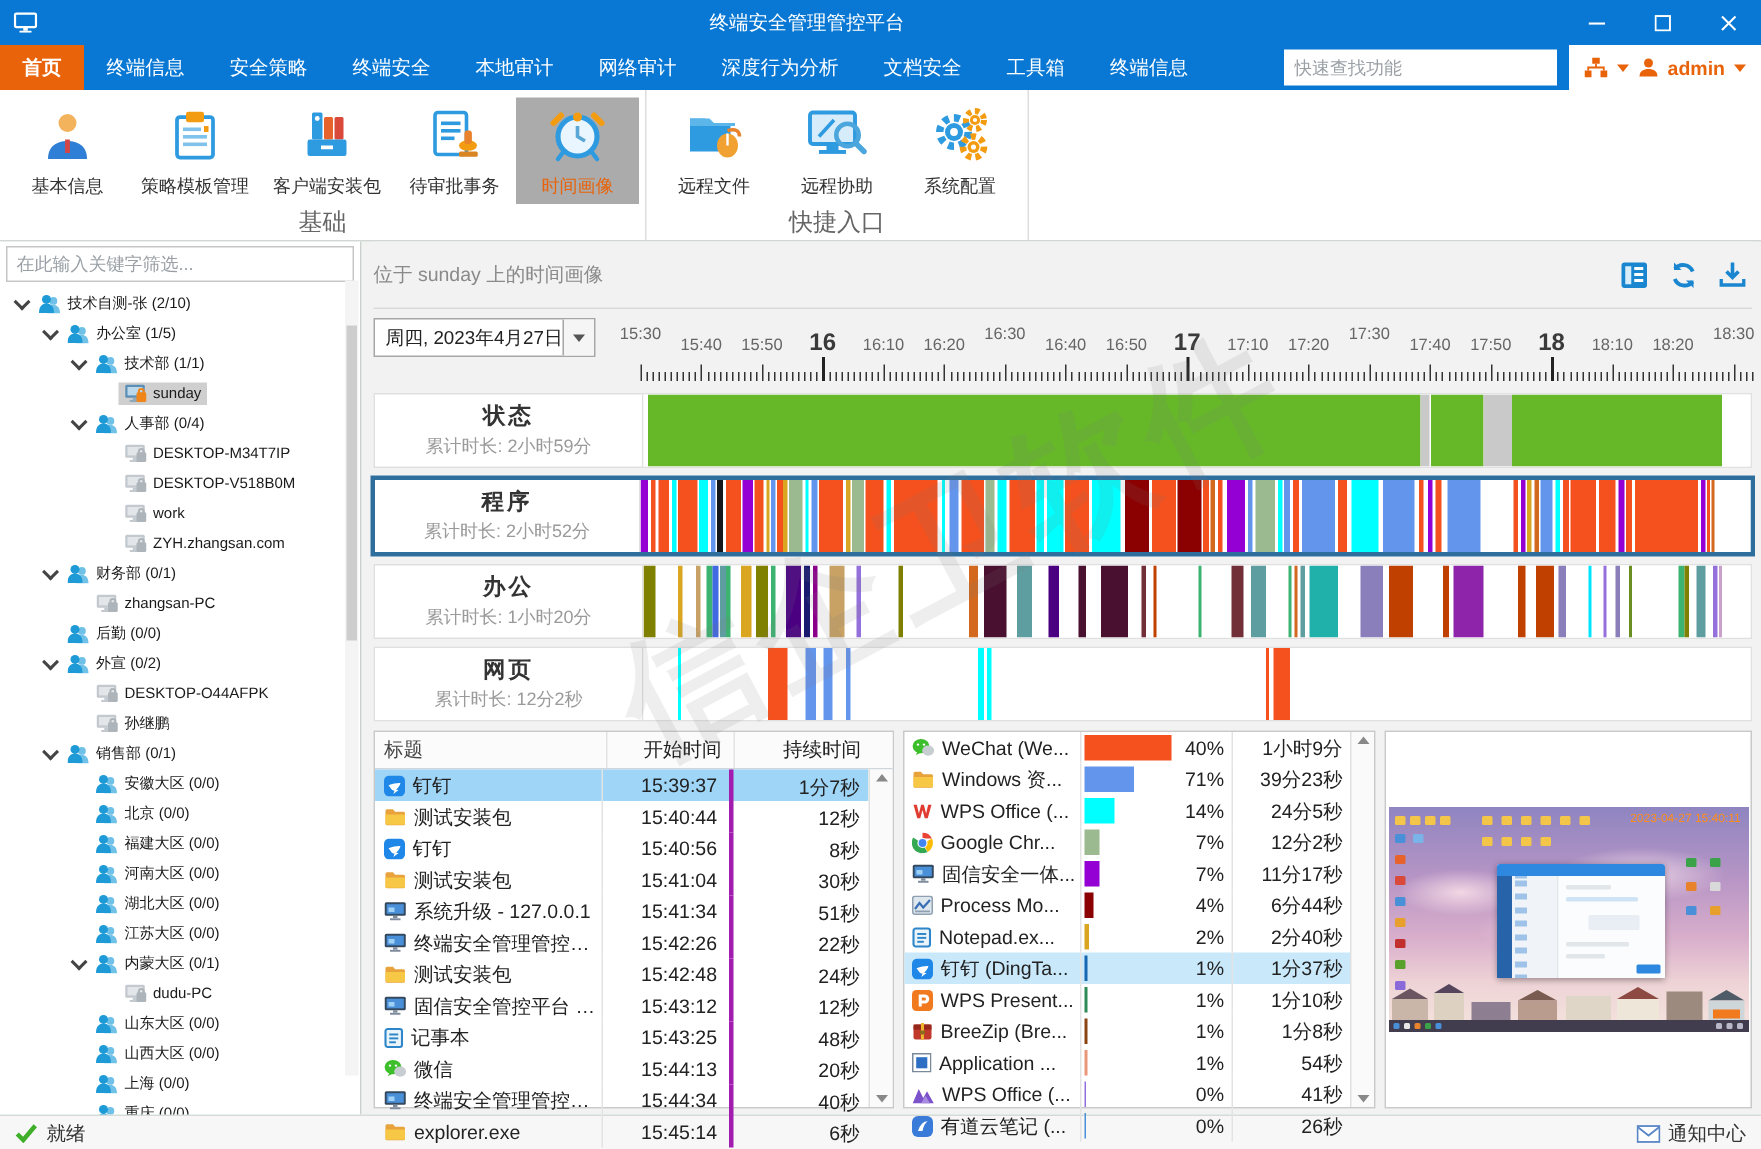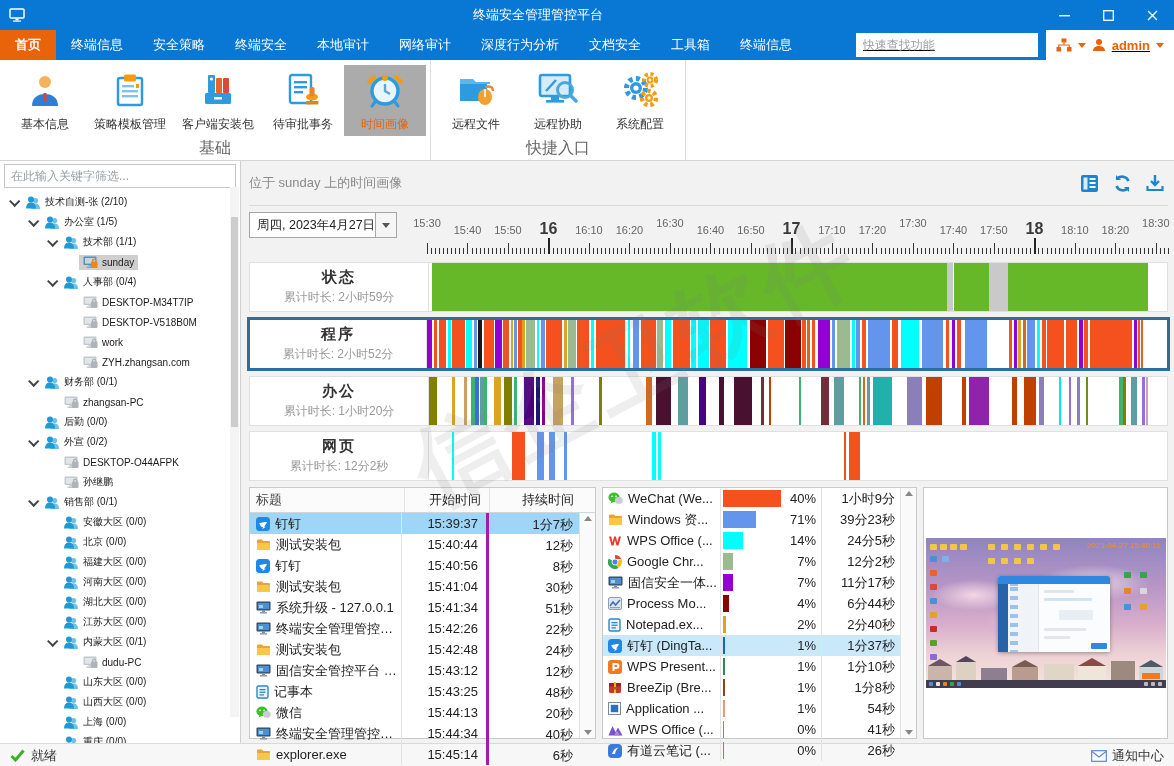--- a/index.html
+++ b/index.html
@@ -11,21 +11,21 @@
   .titlebar .app-icon{width:34px;display:flex;justify-content:center;}
   .titlebar .title{flex:1;text-align:center;font-size:13px;}
   .winbtn{width:44px;height:30px;display:flex;align-items:center;justify-content:center;color:#fff;font-size:13px;}
   .winbtn svg{display:block;}
 
   
   .menubar{height:30px;background:#0878d4;display:flex;align-items:stretch;}
   #menu-tabs{display:flex;}
   .mtab{color:#fff;font-size:13px;display:flex;align-items:center;padding:0 15px;cursor:default;}
   .mtab.active{background:#e8630a;font-weight:bold;}
-  .menu-right{margin-left:auto;display:flex;align-items:center;text-decoration:underline;}
+  .menu-right{margin-left:auto;display:flex;align-items:center;}
   .qsearch{width:168px;height:24px;border:none;background:#fff;font-size:12px;padding:0 7px;outline:none;}
   .qsearch::placeholder{color:#9aa0a6;}
   .acct{height:30px;background:#fff;display:flex;align-items:center;padding:0 10px;margin-left:8px;gap:6px;}
   .acct .caret{width:0;height:0;border-left:4px solid transparent;border-right:4px solid transparent;border-top:5px solid #e8630a;}
   .admin-name{color:#e8630a;font-size:13px;font-weight:bold;}
 
   
   .ribbon{height:100px;background:#fff;border-bottom:1px solid #d5d5d5;display:flex;}
   .rgroup{display:flex;flex-direction:column;border-right:1px solid #ddd;padding:0 4px;}
   .ritems{display:flex;flex:1;align-items:flex-start;padding-top:5px;}

